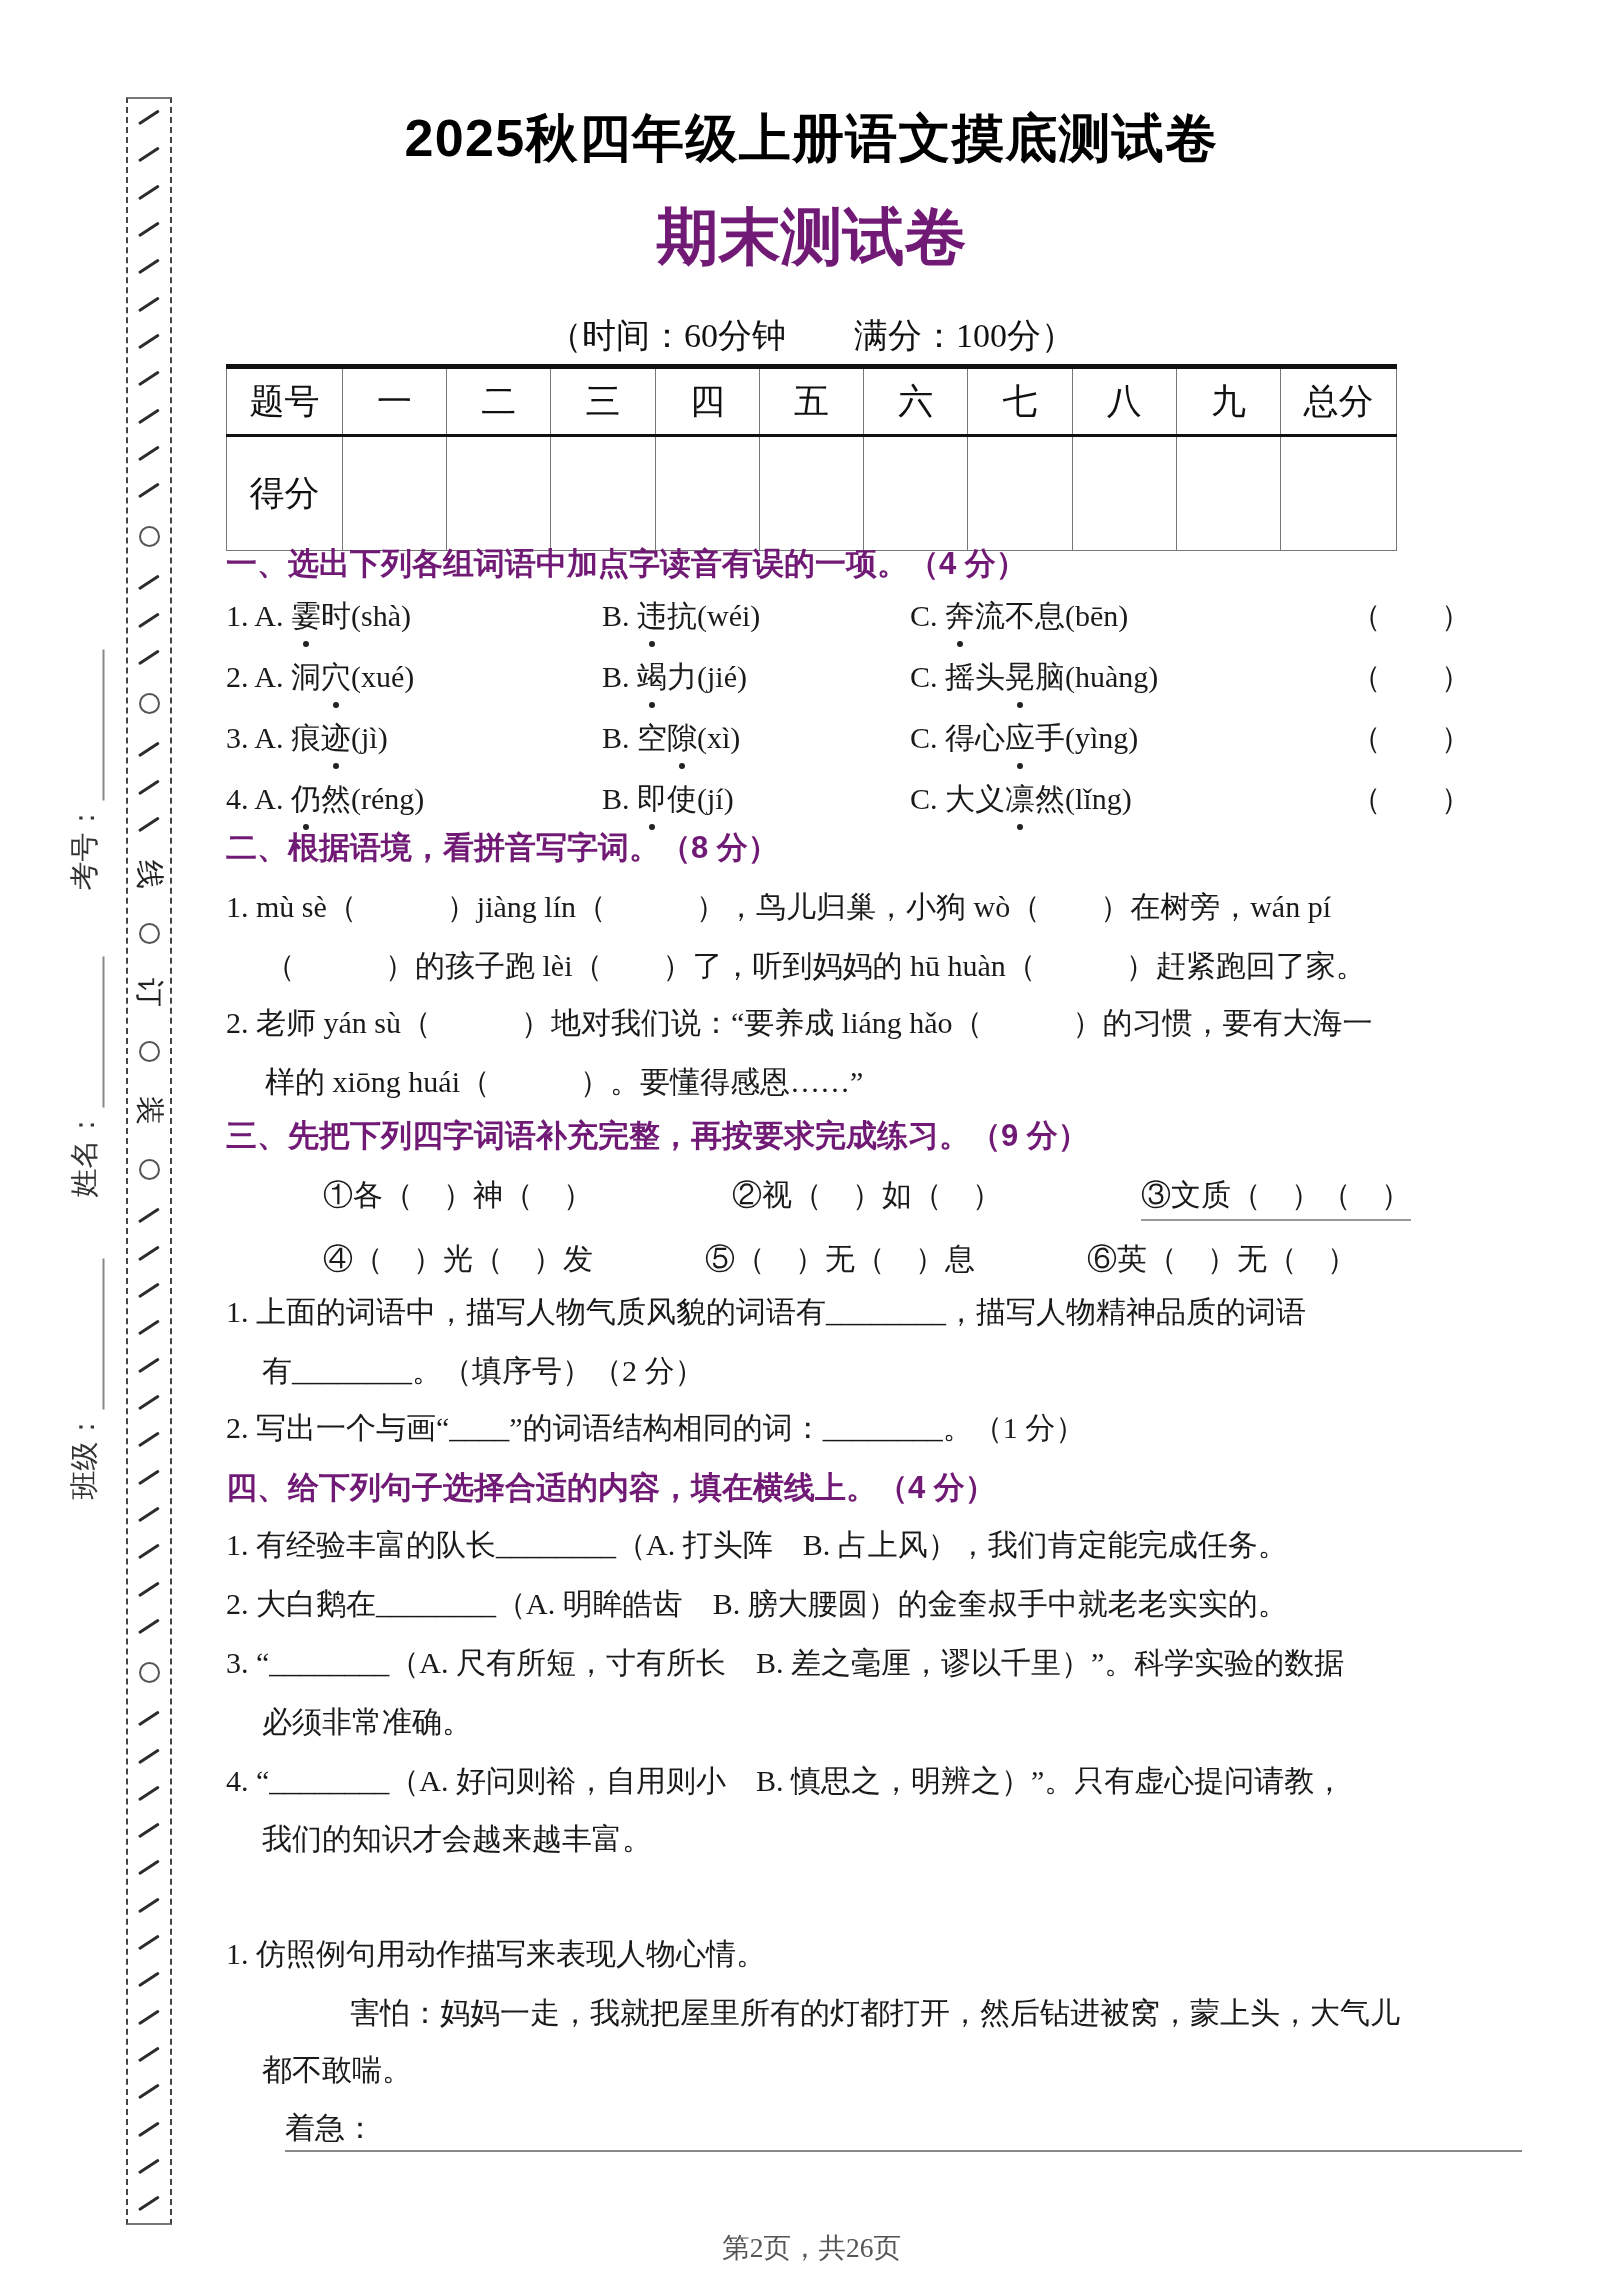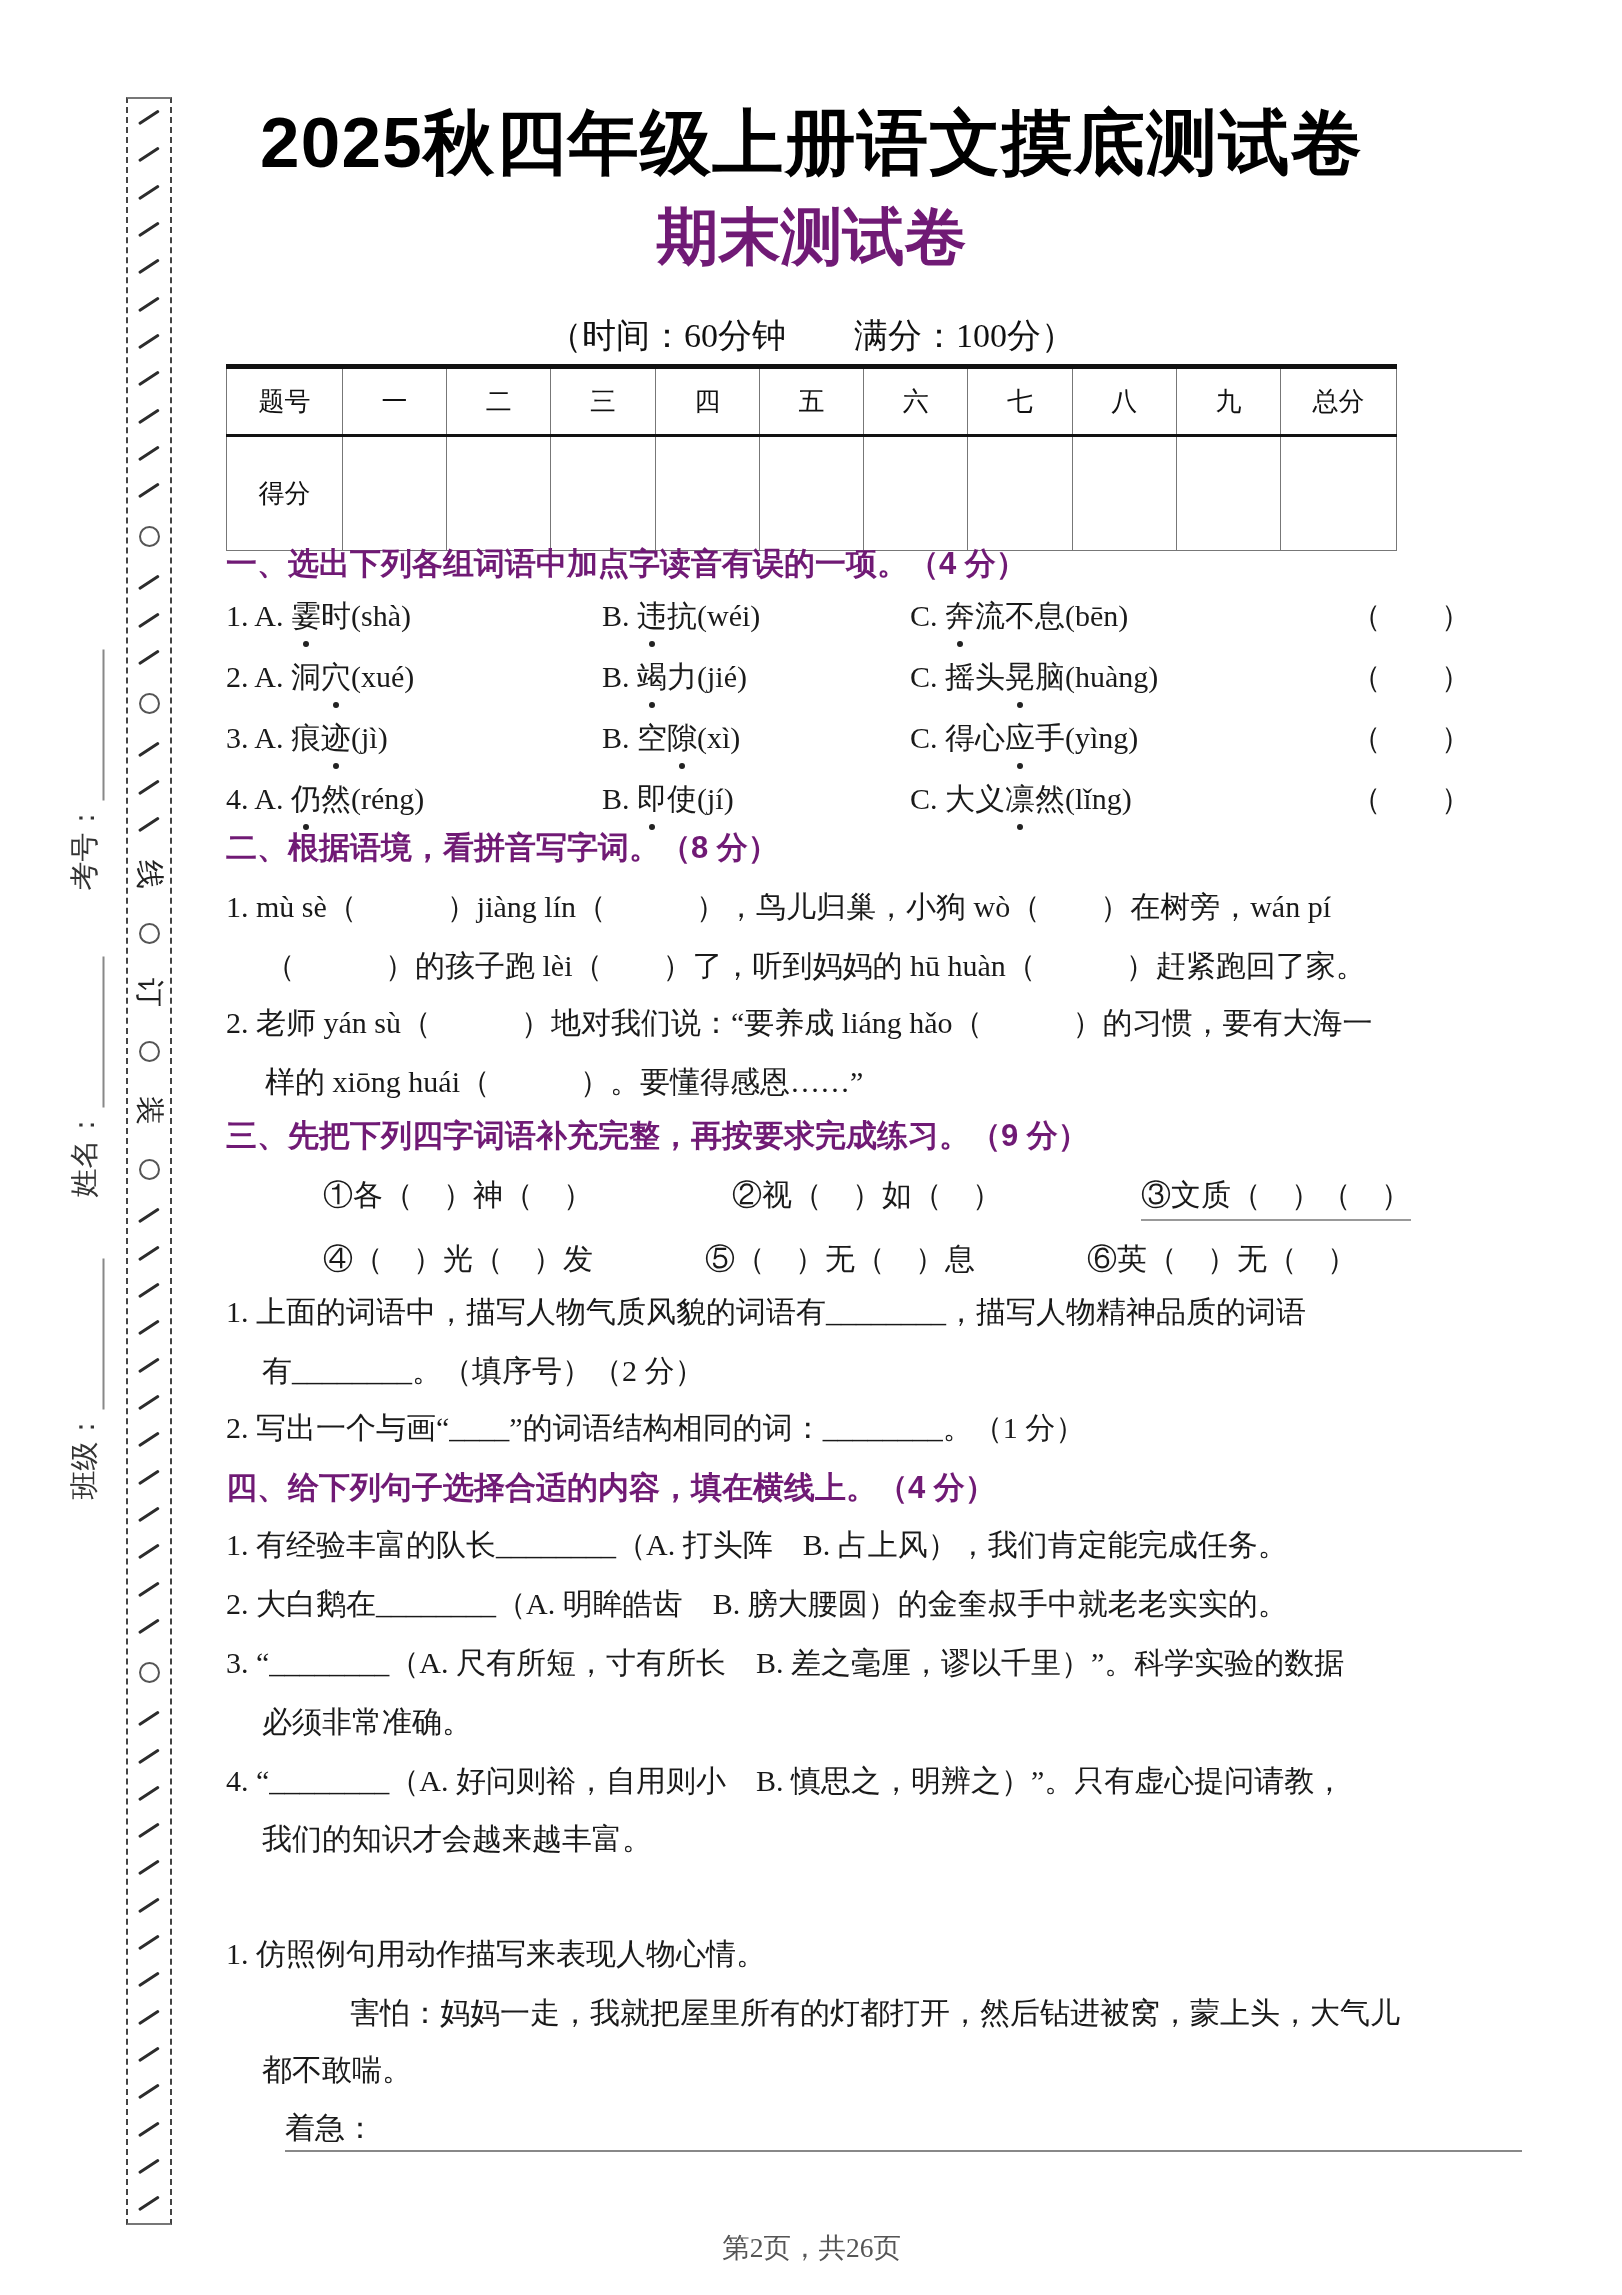--- a/index.html
+++ b/index.html
@@ -18,29 +18,29 @@
               font-family:"Liberation Serif",serif;line-height:1;}
 
   
   .vlabel{position:absolute;left:-56px;width:275px;height:46px;
           transform:rotate(-90deg);display:flex;align-items:flex-end;
           font-size:29px;color:#333;white-space:nowrap;}
   .vline{display:inline-block;width:151px;height:33px;border-bottom:2.6px solid #888;margin-left:2.6px;}
 
   
   .center{position:absolute;left:226px;width:1171px;text-align:center;}
-  #title1{top:96px;font-family:"Liberation Sans",sans-serif;font-weight:900;
-          font-size:71px;letter-spacing:1.3px;color:#000;}
+  #title1{top:104px;font-family:"Liberation Sans",sans-serif;font-weight:900;
+          font-size:52px;letter-spacing:1.3px;color:#000;}
   #title2{top:195px;font-family:"Liberation Sans",sans-serif;font-weight:900;
           font-size:62px;color:#701a75;}
   #meta{top:313px;font-size:34px;color:#111;}
 
   
   #score-table{position:absolute;left:226px;top:364px;width:1171px;border-collapse:collapse;
-               table-layout:fixed;font-size:26px;color:#111;}
+               table-layout:fixed;font-size:35px;color:#111;}
   #score-table td{border:1.3px solid #777;text-align:center;padding:0;}
   #score-table tr.hd td{height:65px;border-top:5.2px solid #111;border-bottom:3.9px solid #111;}
   #score-table tr.sc td{height:113px;}
 
   
   .ln{position:absolute;left:226px;width:1243px;font-size:30px;line-height:1.45;
       white-space:nowrap;color:#1a1a1a;}
   .hd-ln{font-family:"Liberation Sans",sans-serif;font-weight:bold;font-size:31px;color:#701a75;}
 
   

